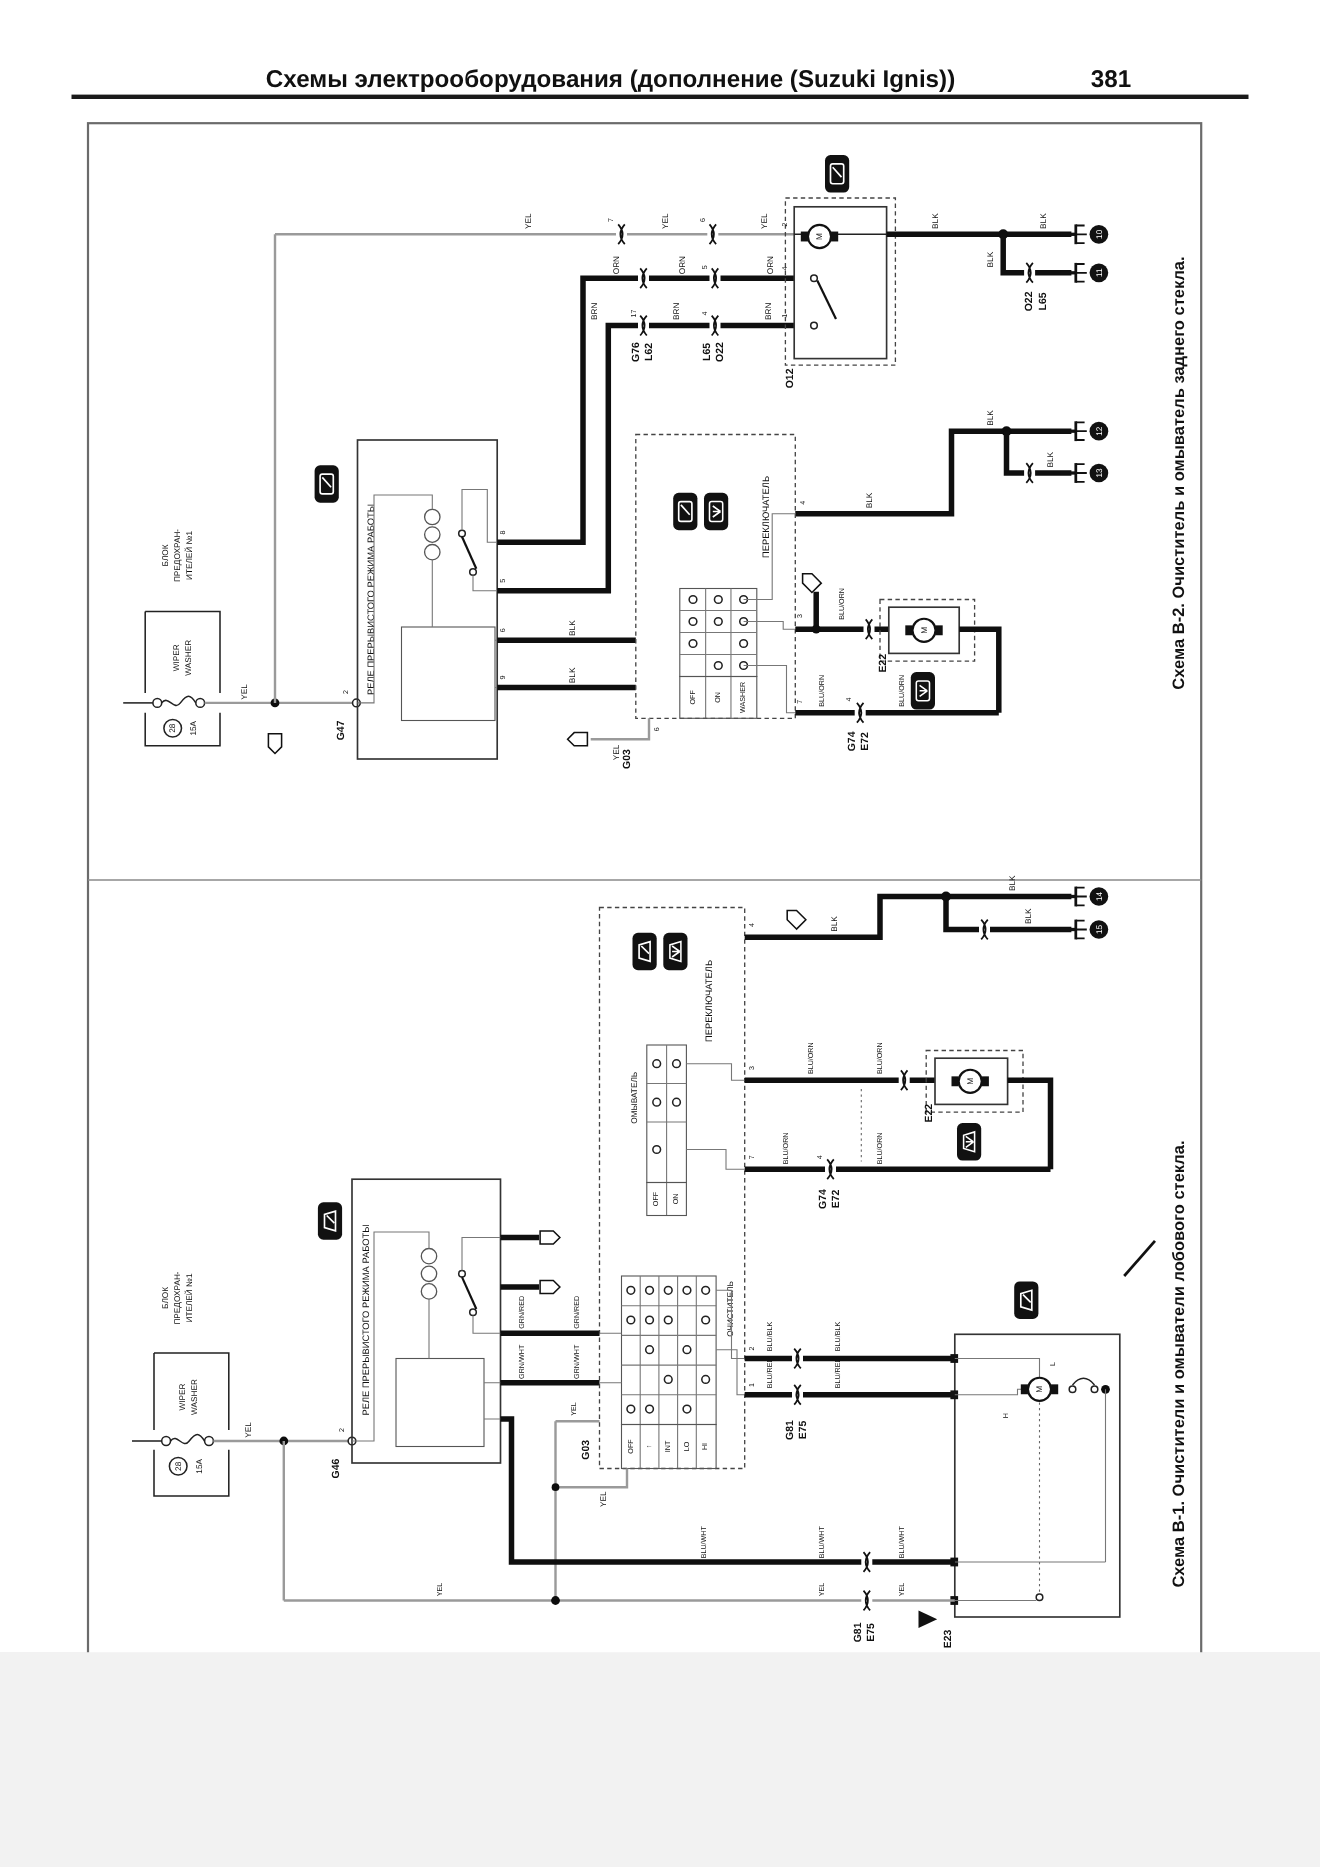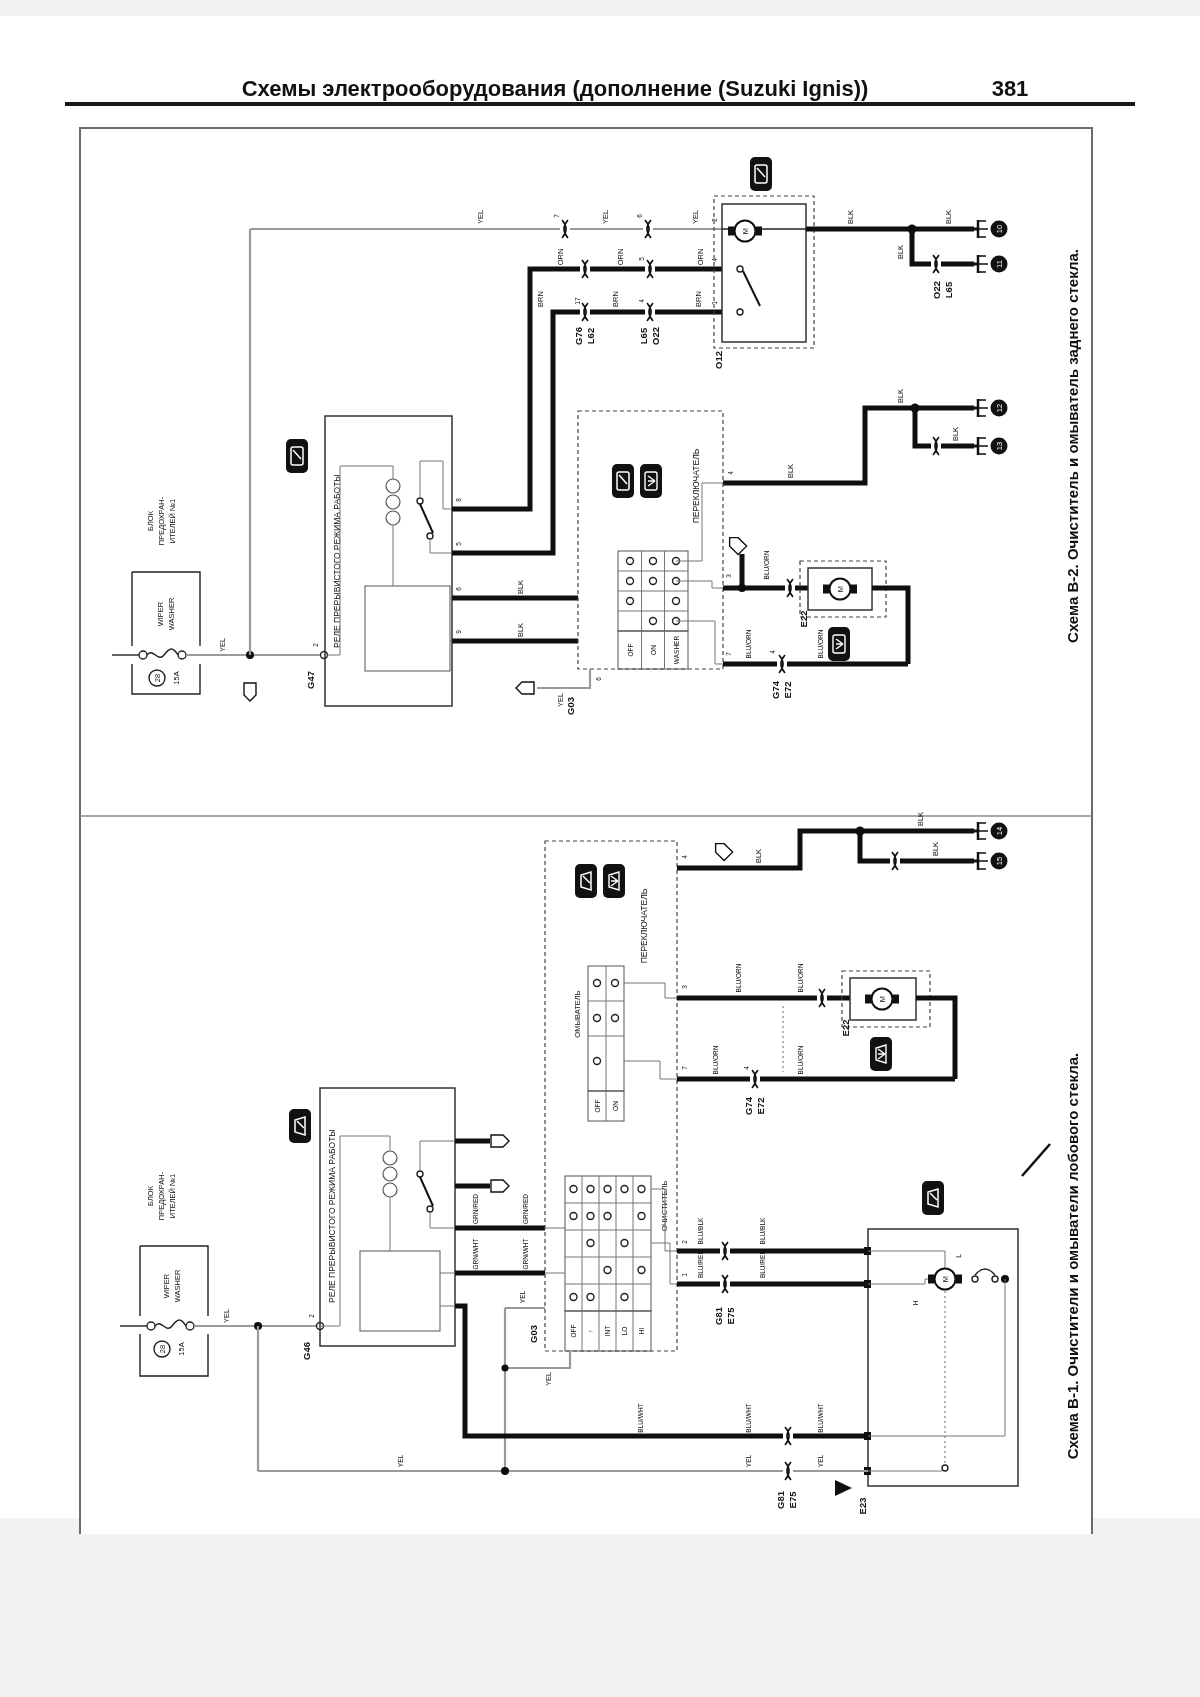--- a/index.html
+++ b/index.html
@@ -1,16 +1,16 @@
 <!DOCTYPE html>
 <html><head>
 <meta charset="utf-8">
 <style>
   html,body{margin:0;padding:0;background:#f2f2f2;}
-  .page{position:relative;width:1200px;height:1502px;background:#ffffff;margin:16px auto;
+  .page{position:relative;width:1200px;height:1502px;background:#ffffff;margin:0 auto;
         font-family:"Liberation Sans",sans-serif;}
   svg{position:absolute;left:0;top:0;}
   text{font-family:"Liberation Sans",sans-serif;fill:#111;}
   .hdr{font-size:22px;font-weight:bold;}
   .cap{font-size:15px;font-weight:bold;}
   .t8{font-size:8.5px;}
   .t7{font-size:7.5px;}
   .t6{font-size:6.5px;}
   .tid{font-size:9.5px;font-weight:bold;}
   .cen{text-anchor:middle;dominant-baseline:central;}

